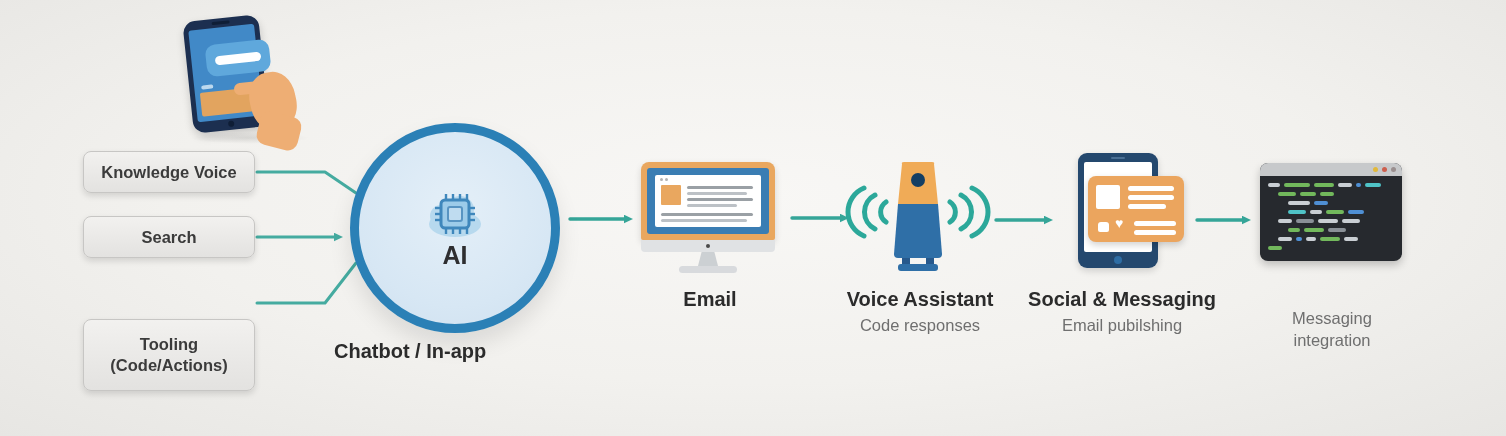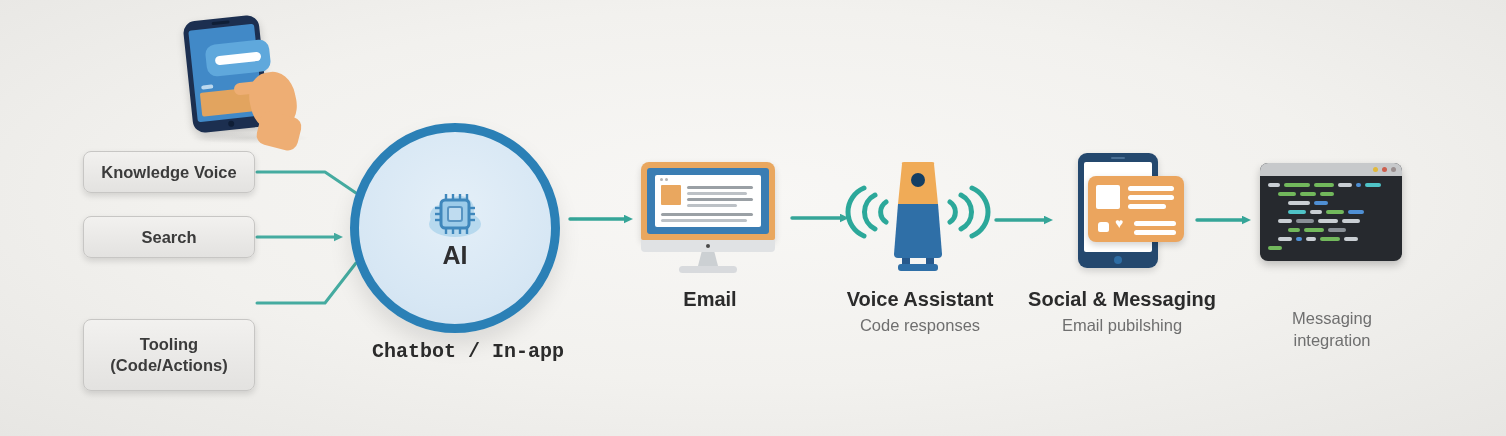--- a/index.html
+++ b/index.html
@@ -18,22 +18,22 @@
     font-weight:bold;font-size:16.5px;color:#3b3b3b;text-align:center;line-height:1.25;}
   
   .hub{position:absolute;left:350px;top:123px;width:210px;height:210px;box-sizing:border-box;
     border:9px solid #2b80b6;border-radius:50%;
     background:radial-gradient(circle at 50% 40%, #e4eff8 0%, #d7e7f4 65%, #cfe0ef 100%);
     box-shadow:0 12px 22px rgba(0,0,0,.10);
     display:flex;flex-direction:column;align-items:center;justify-content:center;}
   .hub-line{font-weight:bold;color:#2e2e30;line-height:1.12;}
   .hub-l1{font-size:25px;}
   .hub-l2,.hub-l3{font-size:27px;}
-  .hub-cap-title{position:absolute;left:364px;top:340px;width:200px;text-align:right;
-    font-weight:bold;font-size:20px;color:#2b2b2b;font-family:Liberation Mono, monospace;}
+  .hub-cap-title{position:absolute;left:334px;top:340px;width:200px;text-align:left;
+    font-weight:bold;font-size:20px;color:#2b2b2b;}
   .hub-cap-sub{position:absolute;left:355px;top:368px;width:200px;text-align:center;
     font-size:17px;color:#7b7b7b;}
   
   .node-title{position:absolute;width:210px;text-align:center;font-weight:bold;font-size:20px;color:#2b2b2b;}
   .node-sub{position:absolute;width:210px;text-align:center;font-size:16.5px;color:#6f6f6f;line-height:1.35;}
   
   .phone-wrap{position:absolute;left:160px;top:12px;width:170px;height:135px;}
   .phone-shadow{position:absolute;left:30px;top:120px;width:120px;height:12px;border-radius:50%;
     background:radial-gradient(ellipse, rgba(0,0,0,.10), rgba(0,0,0,0) 70%);}
   .phone-body{position:absolute;left:28px;top:6px;width:76px;height:112px;background:#1c2f50;

